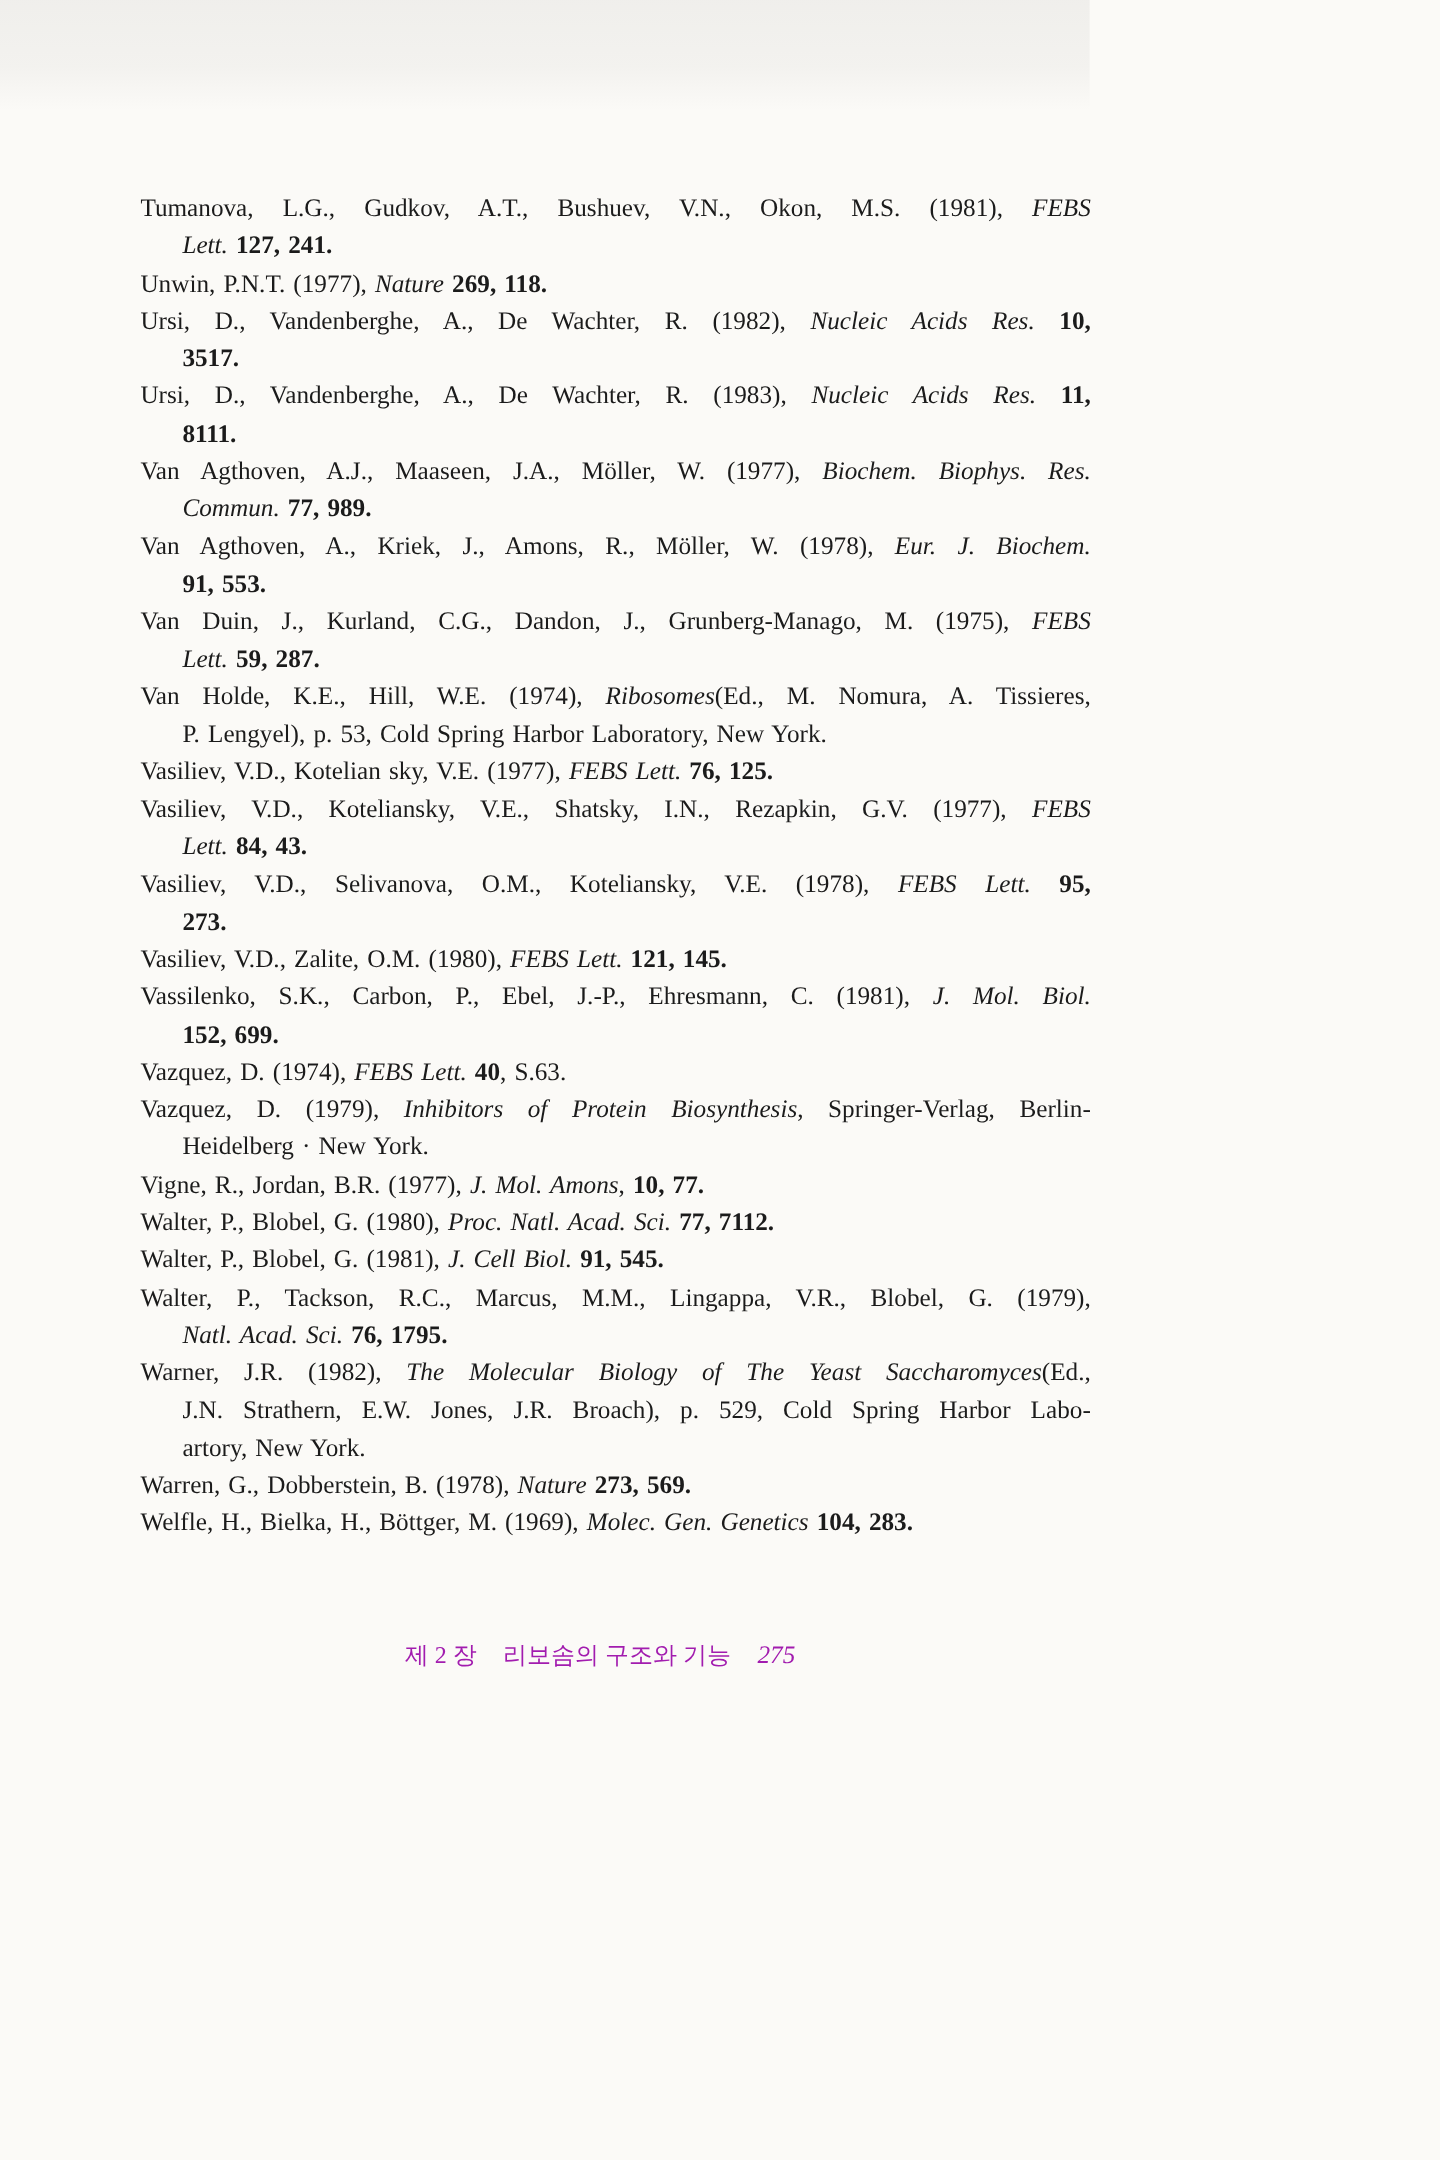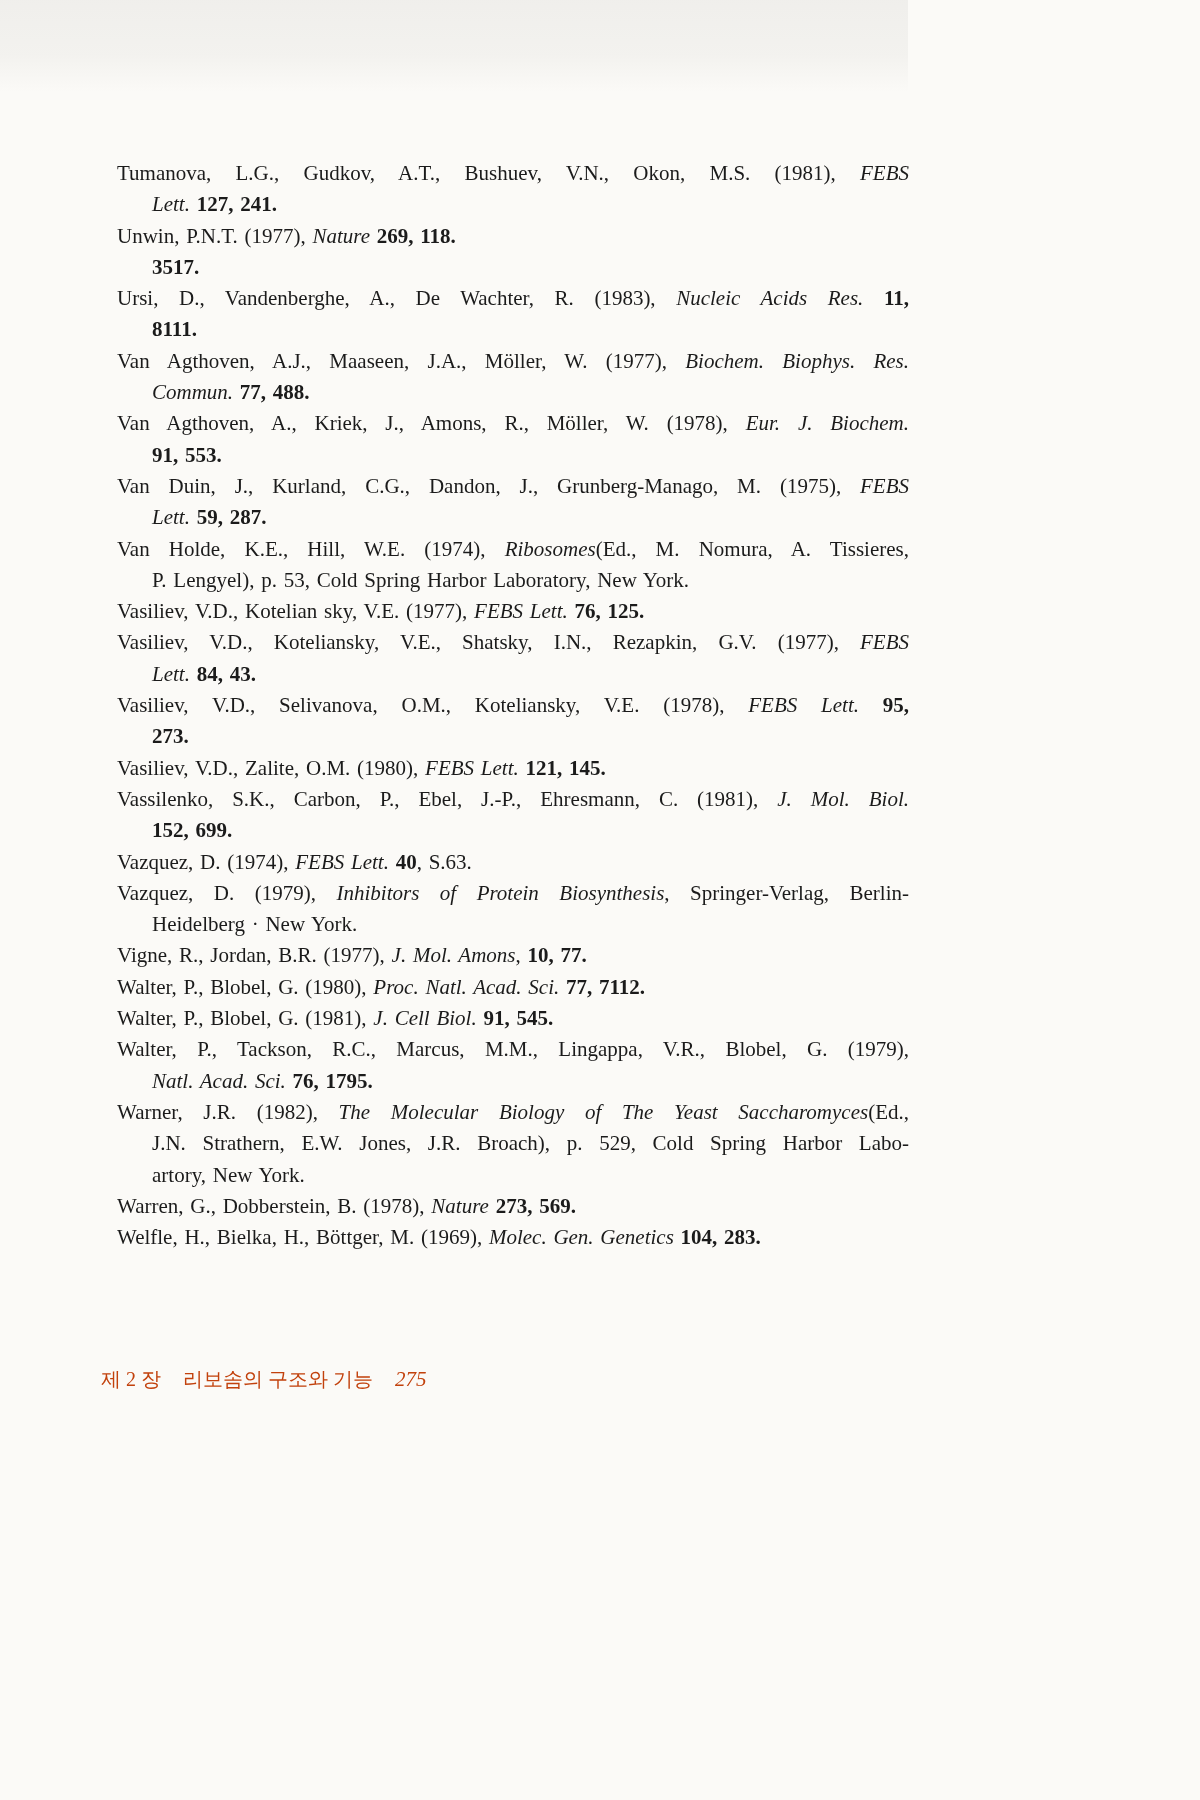--- a/index.html
+++ b/index.html
@@ -40,26 +40,26 @@
   .line.j {
     white-space: normal;
     text-align: justify;
     text-align-last: justify;
   }
   .s-n { }
   .s-i { font-style: italic; margin-top: 36px; }
   .s-b { font-weight: 700; text-align: center; }
   .footer {
     position: absolute;
-    left: 101px; top: 1366px;
+    left: 117px; top: 1366px;
     width: 792px;
-    text-align: left;
+    text-align: center;
     padding-right: 26px;
     font-size: 20px;
-    color: #c2410c;
+    color: #a21caf;
   }
   .footer .gap { margin-left: 17px; }
   .footer .pageno {
     font-style: italic;
     font-size: 21px;
     margin-left: 17px;
   }
 </style>
 </head>
 <body>
@@ -69,29 +69,30 @@
 
   <div class="references">
       <div class="reference">
         <div class="line j"><span class="s-n">Tumanova, L.G., Gudkov, A.T., Bushuev, V.N., Okon, M.S. (1981), </span><span class="s-i">FEBS</span></div>
         <div class="line indent"><span class="s-i">Lett. </span><span class="s-b">127, 241.</span></div>
       </div>
       <div class="reference">
         <div class="line"><span class="s-n">Unwin, P.N.T. (1977), </span><span class="s-i">Nature </span><span class="s-b">269, 118.</span></div>
       </div>
       <div class="reference">
+        <div class="line j"><span class="s-n">Ursi, D., Vandenberghe, A., De Wachter, R. (1982), </span><span class="s-i">Nucleic Acids Res. </span><span class="s-b">10,</span></div>
         <div class="line indent"><span class="s-b">3517.</span></div>
       </div>
       <div class="reference">
         <div class="line j"><span class="s-n">Ursi, D., Vandenberghe, A., De Wachter, R. (1983), </span><span class="s-i">Nucleic Acids Res. </span><span class="s-b">11,</span></div>
         <div class="line indent"><span class="s-b">8111.</span></div>
       </div>
       <div class="reference">
         <div class="line j"><span class="s-n">Van Agthoven, A.J., Maaseen, J.A., Möller, W. (1977), </span><span class="s-i">Biochem. Biophys. Res.</span></div>
-        <div class="line indent"><span class="s-i">Commun. </span><span class="s-b">77, 488.</span></div>
+        <div class="line indent"><span class="s-i">Commun. </span><span class="s-b">77, 989.</span></div>
       </div>
       <div class="reference">
         <div class="line j"><span class="s-n">Van Agthoven, A., Kriek, J., Amons, R., Möller, W. (1978), </span><span class="s-i">Eur. J. Biochem.</span></div>
         <div class="line indent"><span class="s-b">91, 553.</span></div>
       </div>
       <div class="reference">
         <div class="line j"><span class="s-n">Van Duin, J., Kurland, C.G., Dandon, J., Grunberg-Manago, M. (1975), </span><span class="s-i">FEBS</span></div>
         <div class="line indent"><span class="s-i">Lett. </span><span class="s-b">59, 287.</span></div>
       </div>
       <div class="reference">

